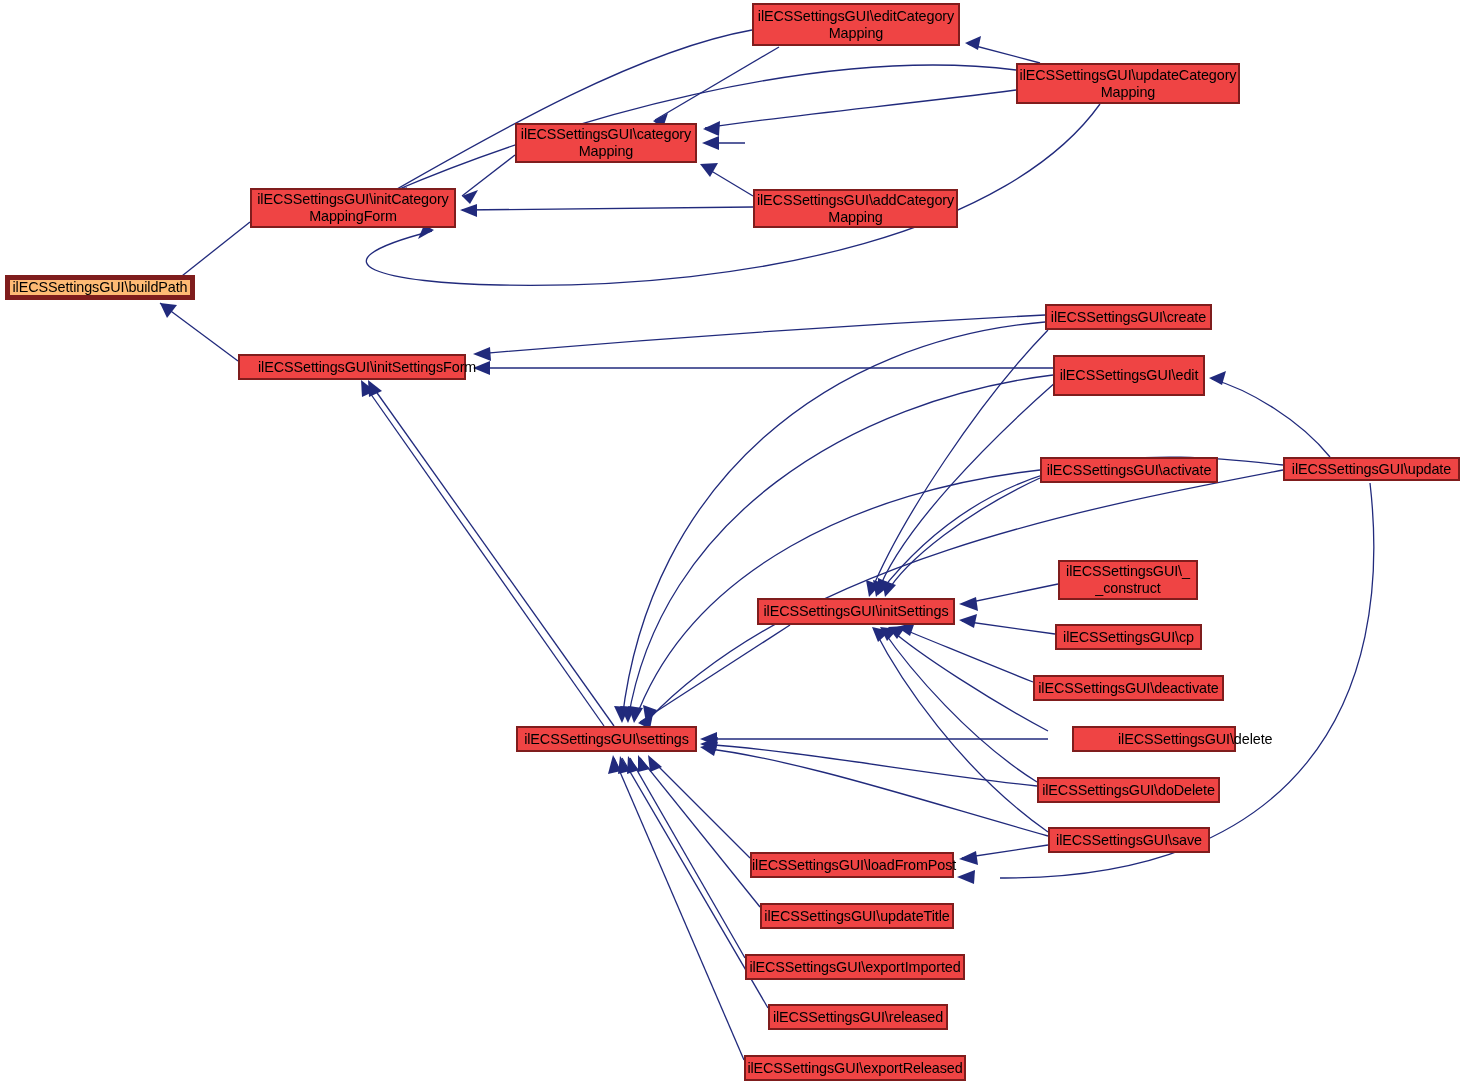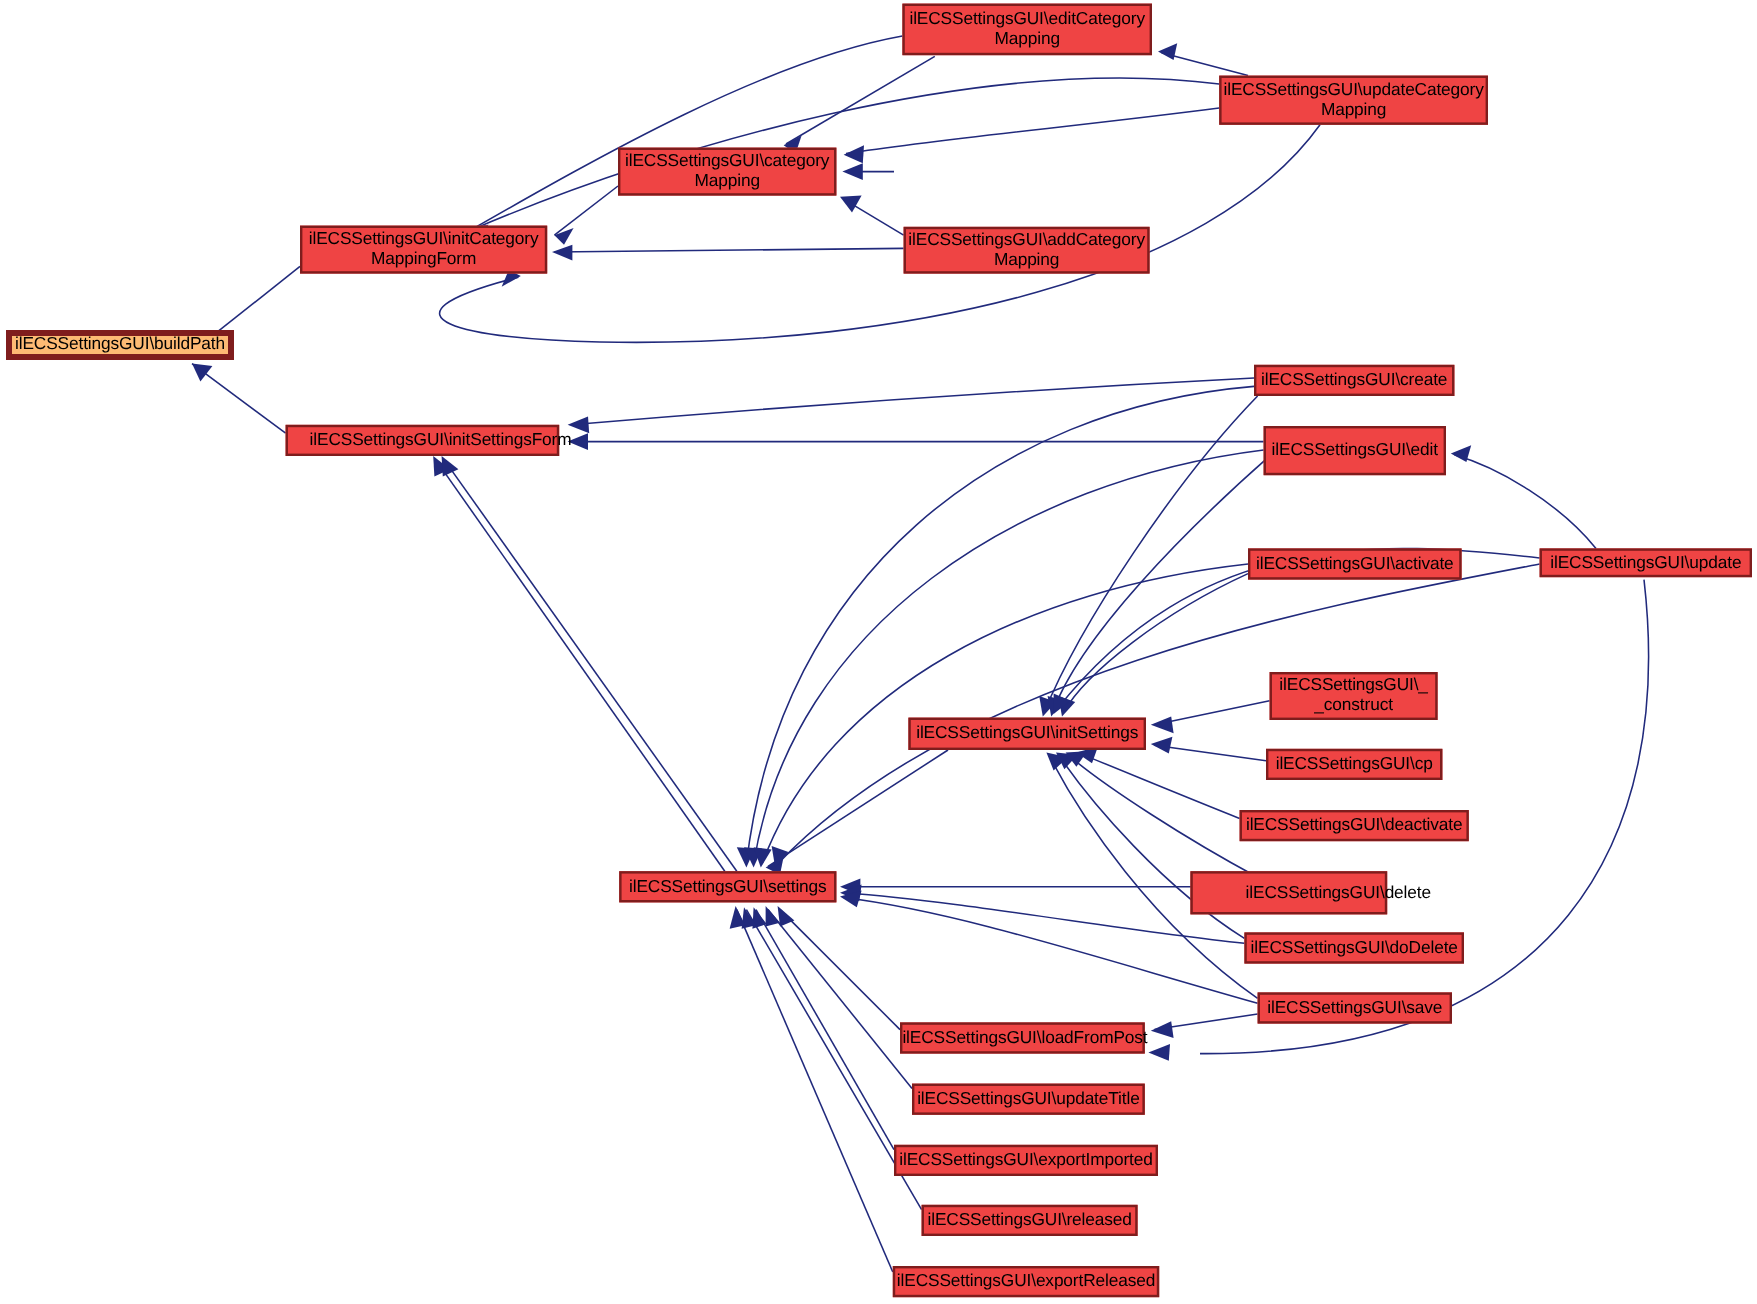--- a/index.html
+++ b/index.html
@@ -255,21 +255,21 @@
   </div>
 
   <div class="node-box" style="left:1033px; top:675px; width:191px; height:26px;">
     <span class="node-label">ilECSSettingsGUI\deactivate</span>
   </div>
 
   <div class="node-box" style="left:516px; top:726px; width:181px; height:26px;">
     <span class="node-label">ilECSSettingsGUI\settings</span>
   </div>
 
-  <div class="node-box" style="left:992px; top:726px; width:164px; height:36px;padding-left:44px;">
+  <div class="node-box" style="left:1072px; top:726px; width:164px; height:26px;padding-left:44px;">
     <span class="node-label">ilECSSettingsGUI\delete</span>
   </div>
 
   <div class="node-box" style="left:1037px; top:777px; width:183px; height:26px;">
     <span class="node-label">ilECSSettingsGUI\doDelete</span>
   </div>
 
   <div class="node-box" style="left:1048px; top:827px; width:162px; height:26px;">
     <span class="node-label">ilECSSettingsGUI\save</span>
   </div>

